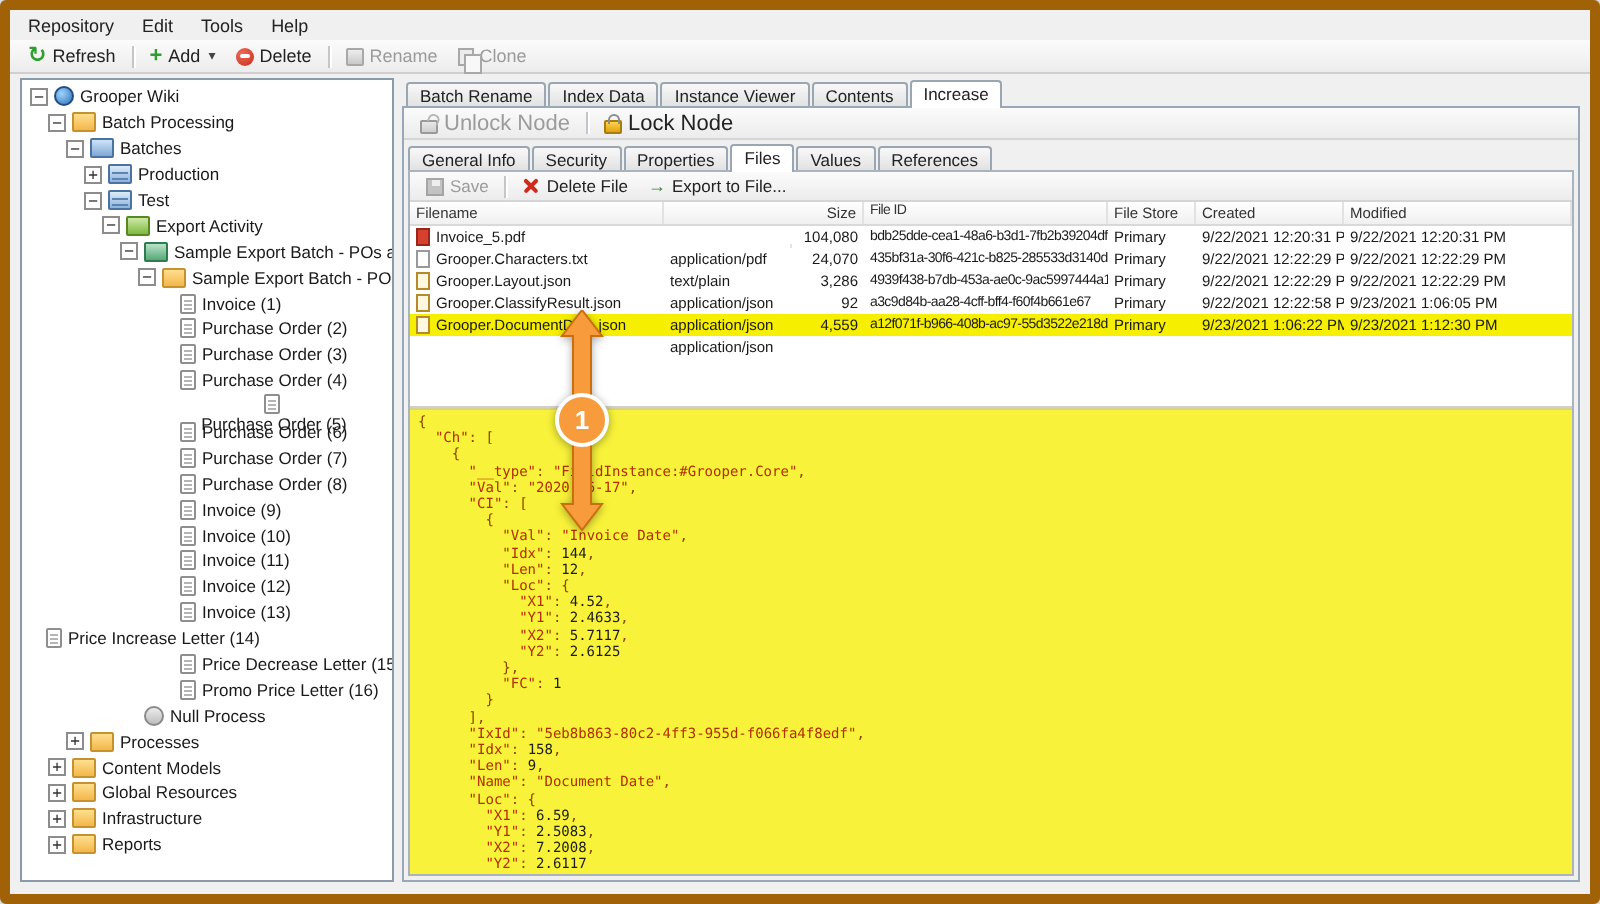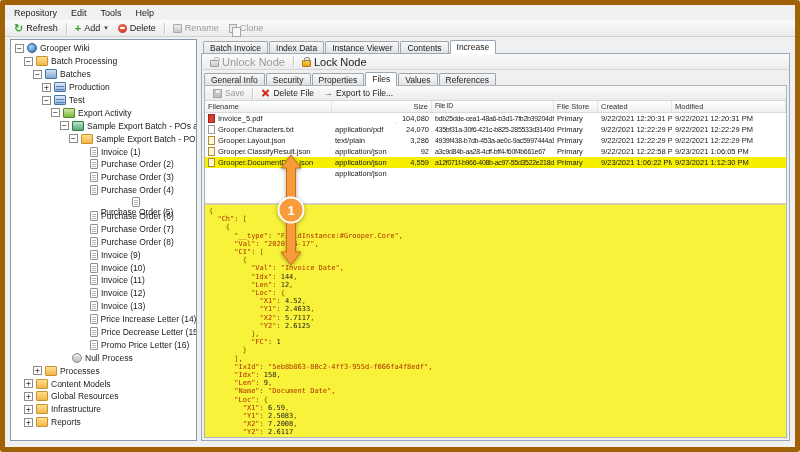--- a/index.html
+++ b/index.html
@@ -253,21 +253,21 @@
         <div class="tree-row" style="padding-left: 67px;">
           <span class="expander-spacer"></span>
           <span class="ti ti-doc"></span>
           <span class="tree-label">Invoice (12)</span>
         </div>
         <div class="tree-row" style="padding-left: 67px;">
           <span class="expander-spacer"></span>
           <span class="ti ti-doc"></span>
           <span class="tree-label">Invoice (13)</span>
         </div>
-        <div class="tree-row" style="padding-left: 67px; justify-content: center;">
+        <div class="tree-row" style="">
           <span class="expander-spacer"></span>
           <span class="ti ti-doc"></span>
           <span class="tree-label">Price Increase Letter (14)</span>
         </div>
         <div class="tree-row" style="padding-left: 67px;">
           <span class="expander-spacer"></span>
           <span class="ti ti-doc"></span>
           <span class="tree-label">Price Decrease Letter (15)</span>
         </div>
         <div class="tree-row" style="padding-left: 67px;">
@@ -303,21 +303,21 @@
         <div class="tree-row" style="padding-left: 13px;">
           <span class="expander">+</span>
           <span class="ti ti-folder"></span>
           <span class="tree-label">Reports</span>
         </div>
       </div>
   </div>
 
   <div class="right-panel">
     <div class="tabs main-tabs">
-        <div class="tab">Batch Invoice</div>
+        <div class="tab">Batch Rename</div>
         <div class="tab">Index Data</div>
         <div class="tab">Instance Viewer</div>
         <div class="tab">Contents</div>
         <div class="tab active">Increase</div>
       </div>
 
     <div class="adv-box">
       <div class="lock-bar">
         <span class="tbtn disabled">
           <span class="lock-icon unlocked"></span>

